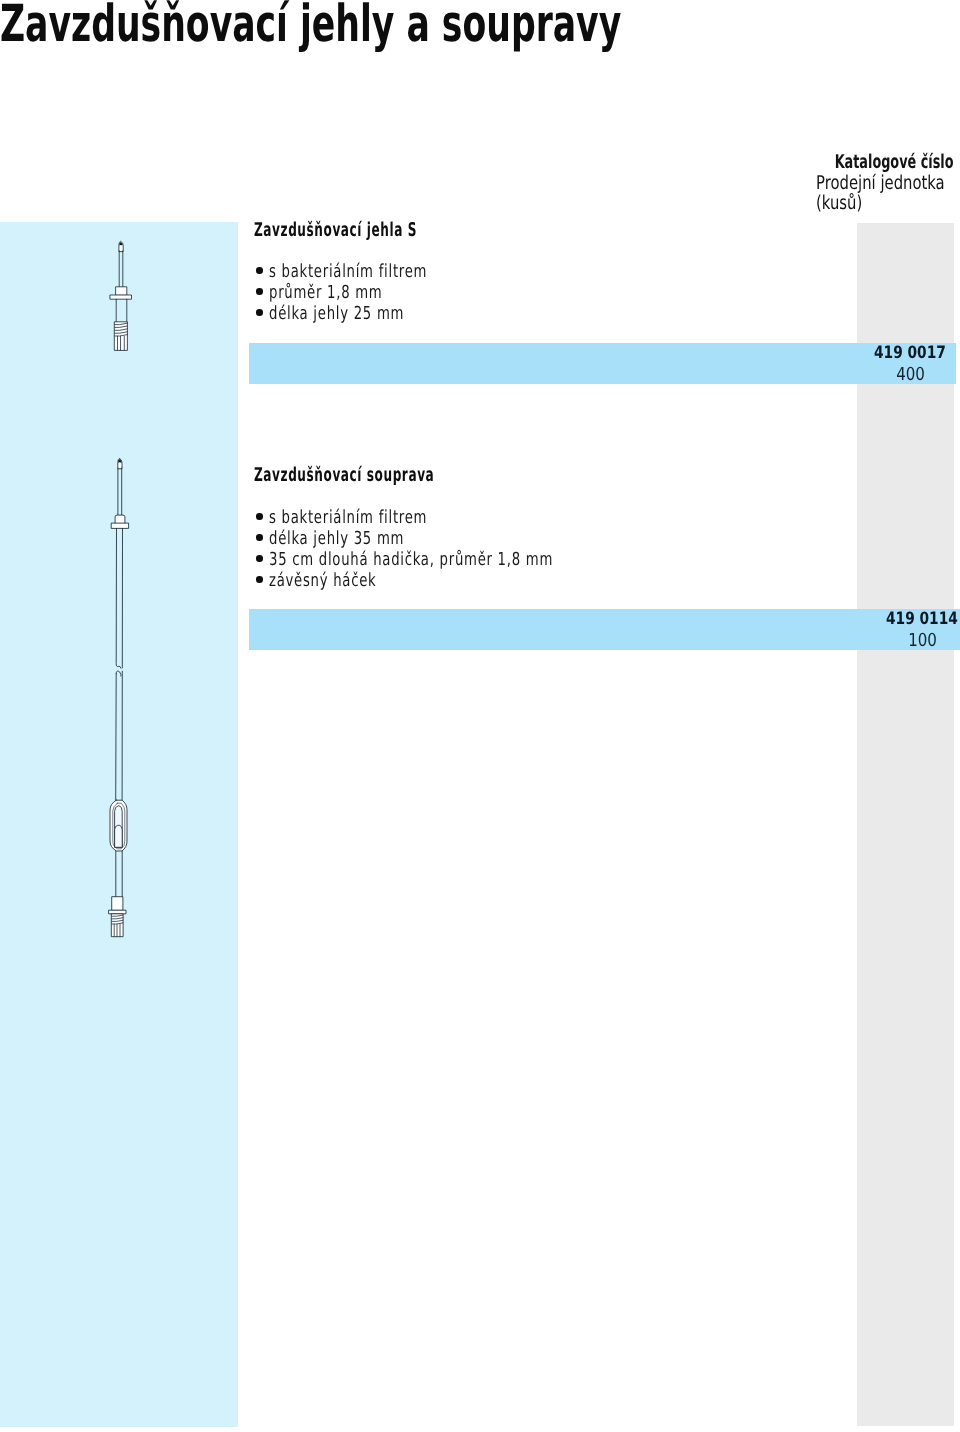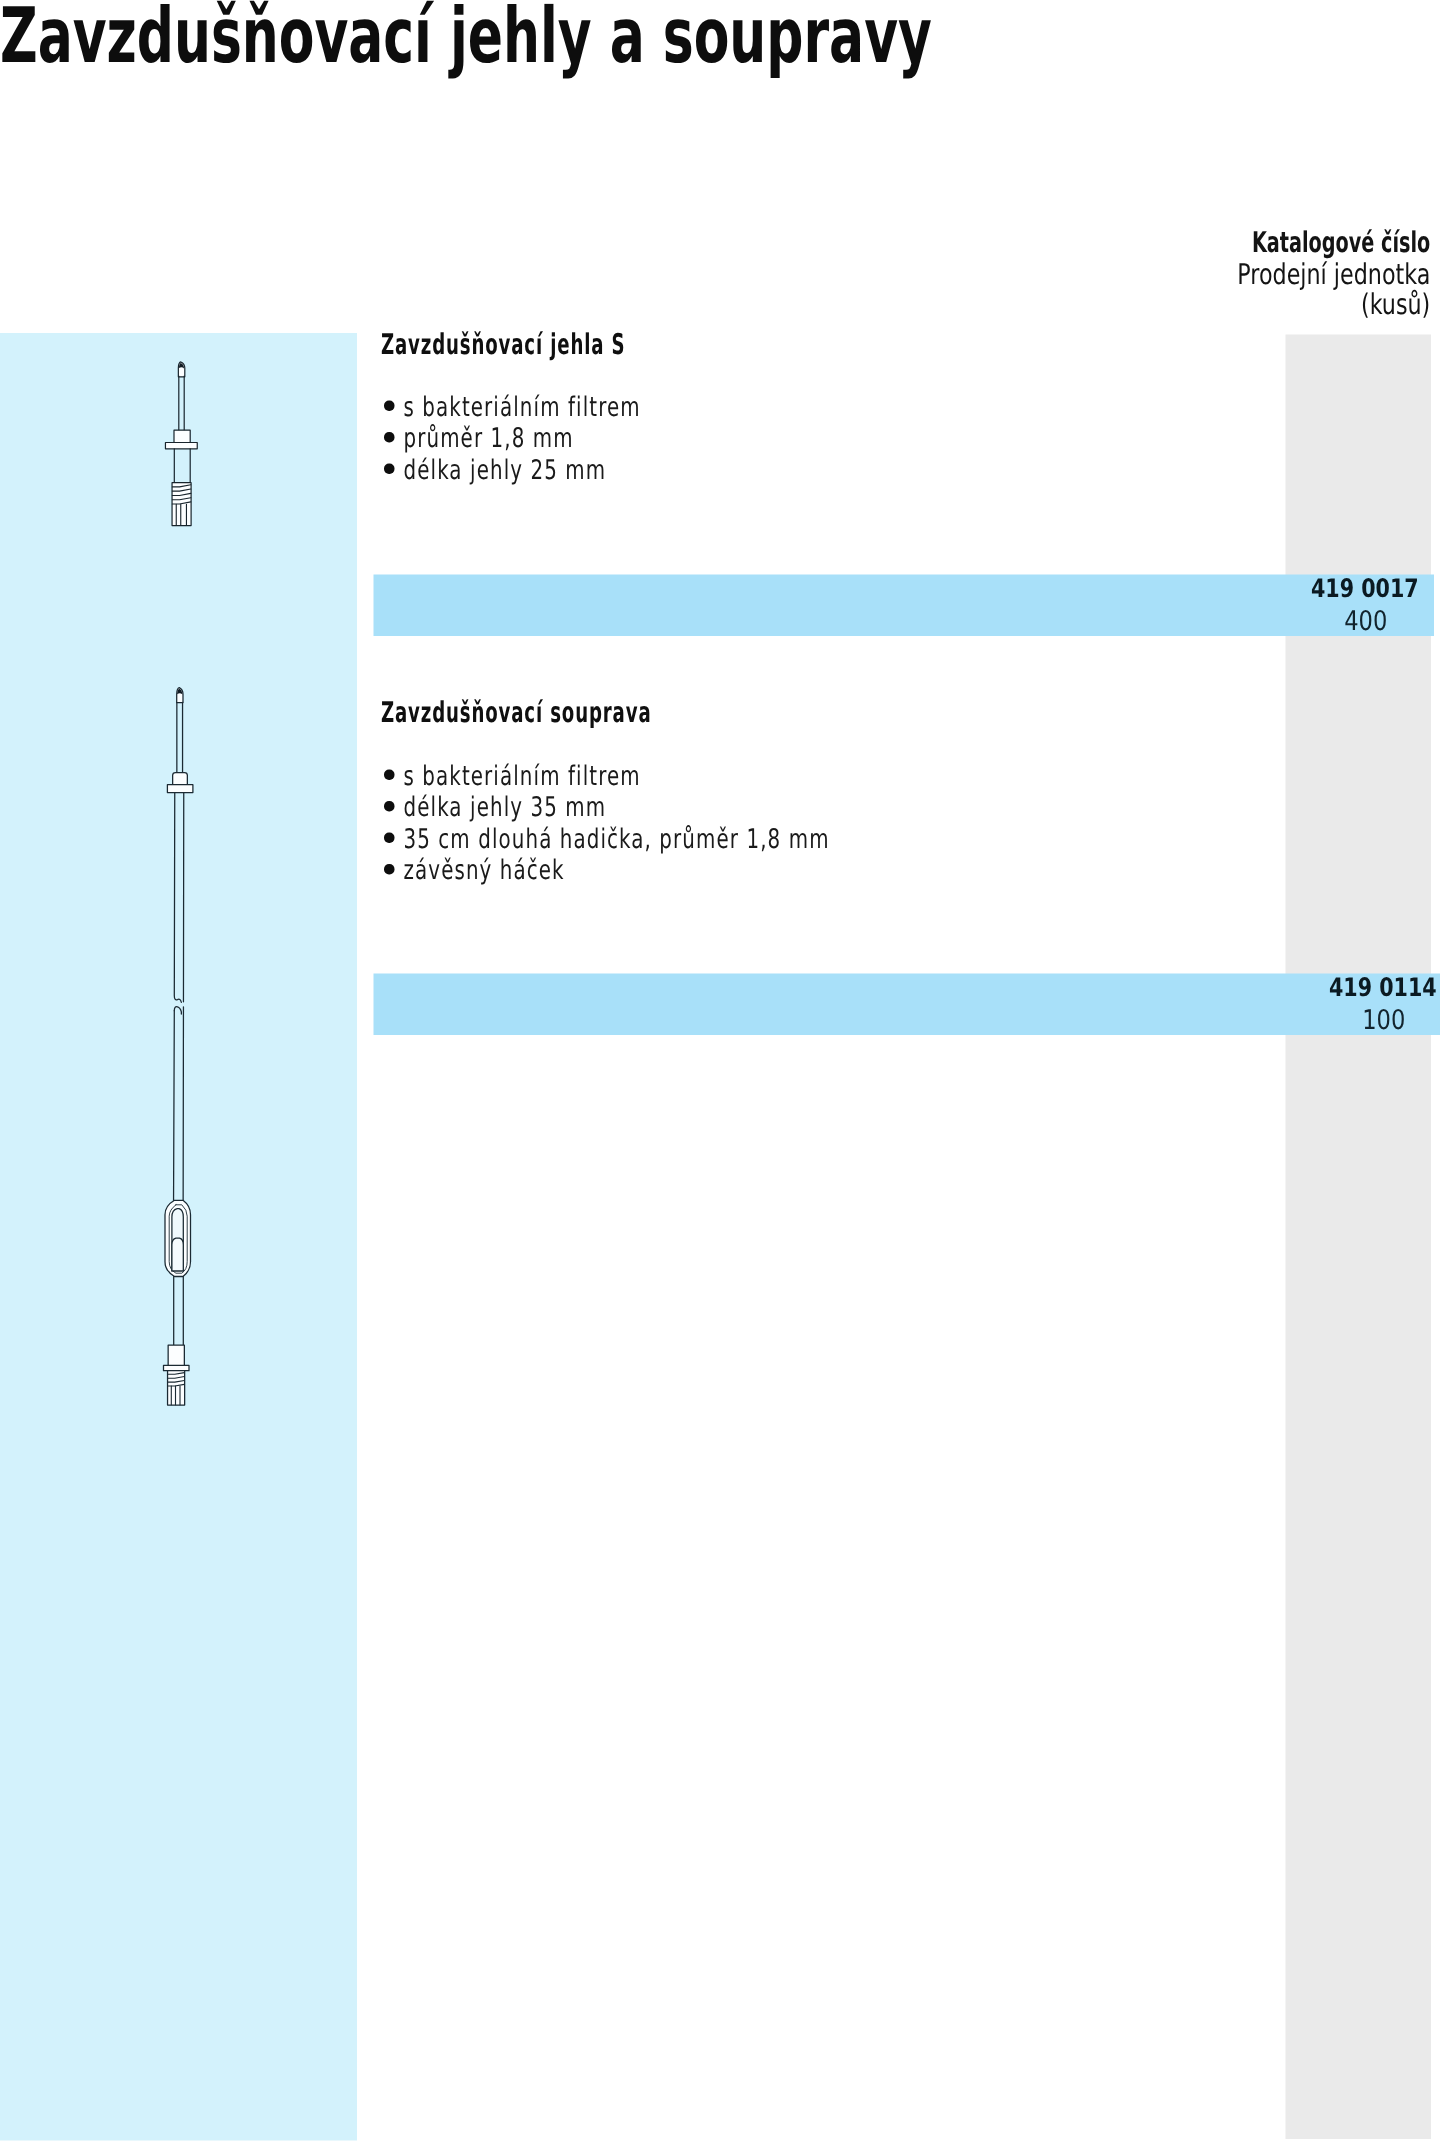--- a/index.html
+++ b/index.html
@@ -10,34 +10,34 @@
 
   
   #title{position:absolute;left:0px;top:-5.5px;font-weight:bold;font-size:51px;
          color:#0d0d0d;white-space:nowrap;transform:scaleX(0.7545);transform-origin:left top;}
 
   
   .blue-col{position:absolute;left:0;top:222px;width:238px;height:1205px;background:#d3f2fc;}
   .gray-col{position:absolute;left:857px;top:223px;width:97px;height:1203px;background:#eaeaea;}
 
   
-  .hdr{position:absolute;right:6.5px;text-align:right;white-space:nowrap;color:#141414;}
+  .hdr{position:absolute;right:6.5px;text-align:left;white-space:nowrap;color:#141414;}
   .hdr-line{display:block;transform-origin:right center;font-size:19px;line-height:20.5px;}
   .hdr1{font-weight:bold;transform:scaleX(0.75);}
   .hdr2{font-weight:normal;transform:scaleX(0.867);}
 
   
   .p-name{position:absolute;font-weight:bold;font-size:19px;color:#0f0f0f;white-space:nowrap;letter-spacing:0.8px;
           transform:scaleX(0.708);transform-origin:left top;}
   .feat{position:absolute;font-size:18px;color:#1a1a1a;white-space:nowrap;letter-spacing:0.9px;
         transform:scaleX(0.817);transform-origin:left top;}
   .bul{position:absolute;left:256px;width:6.6px;height:6.6px;border-radius:50%;background:#0d0d0d;}
 
   
-  .bar{position:absolute;left:249px;width:707px;background:#a8e0f9;margin-top:40px;}
+  .bar{position:absolute;left:249px;width:707px;background:#a8e0f9;}
   .bar .cat{position:absolute;right:10.6px;font-weight:bold;font-size:17px;color:#0b1a22;
             white-space:nowrap;transform:scaleX(0.9);transform-origin:right top;}
   .bar .unit{position:absolute;right:31px;font-weight:normal;font-size:18px;color:#12242e;
              white-space:nowrap;transform:scaleX(0.93);transform-origin:right top;}
 
   
   .illu{position:absolute;}
 </style>
 </head>
 <body>

